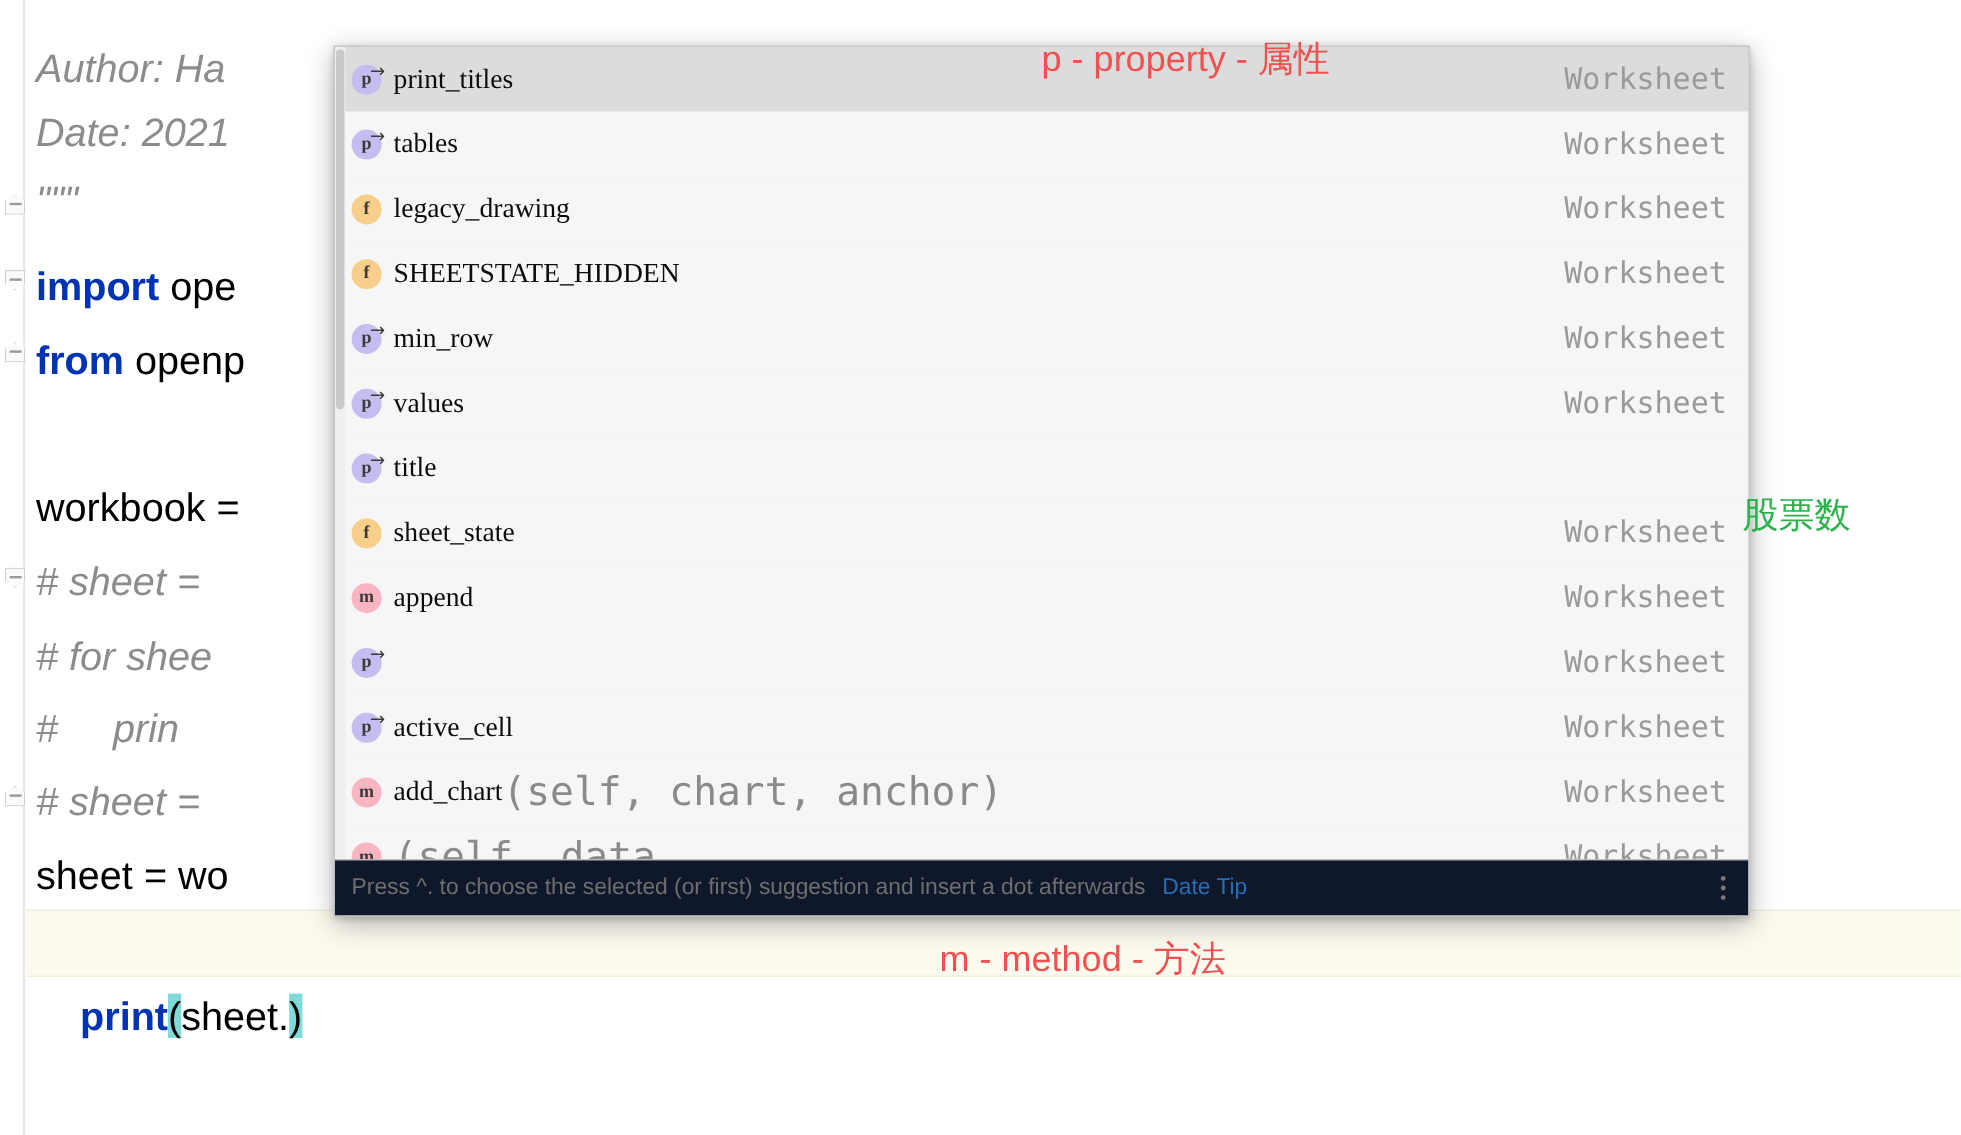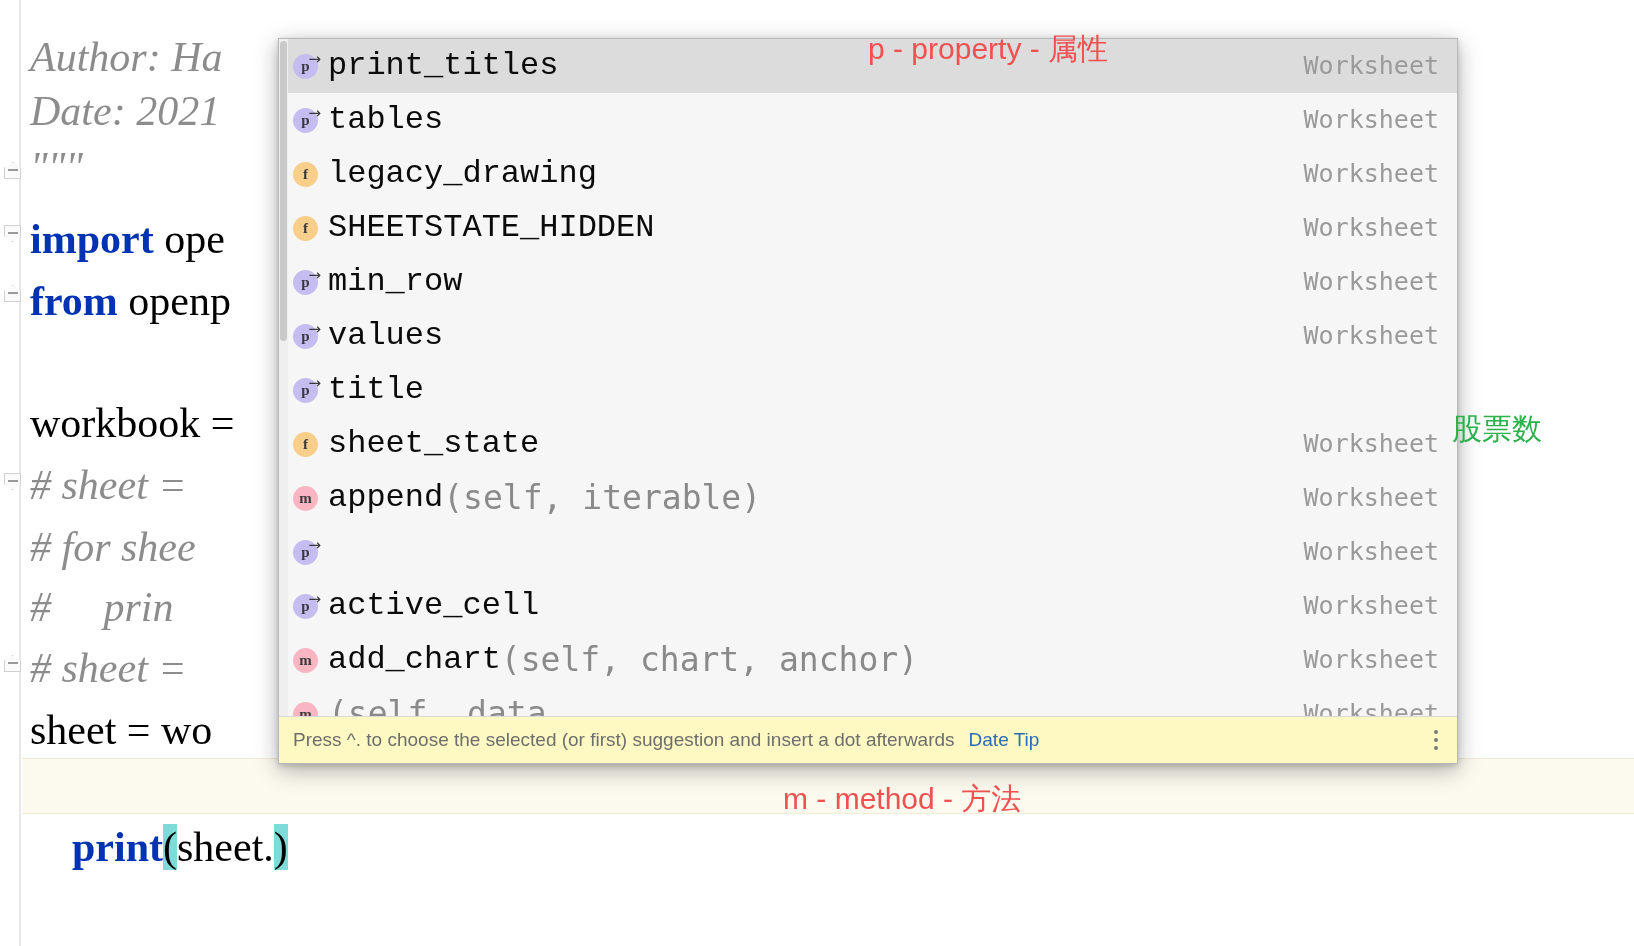--- a/index.html
+++ b/index.html
@@ -65,22 +65,22 @@
   .fold.pointed .fold-box {
     clip-path: polygon(0 0, 100% 0, 100% 66%, 50% 100%, 0 66%);
   }
   .fold.pointed-up .fold-box {
     clip-path: polygon(50% 0, 100% 34%, 100% 100%, 0 100%, 0 34%);
   }
 
   .code-line {
     position: absolute;
     left: 30px;
-    font-family: Liberation Serif, serif;
-    font-size: 42px;
+    font-family: Liberation Sans, sans-serif;
+    font-size: 33px;
     line-height: 54px;
     white-space: pre;
     color: #000000;
   }
   .cmt { color: #8c8c8c; font-style: italic; }
   .kw  { color: #0033b3; font-weight: bold; }
   .plain { color: #000000; }
 
   
   .current-line {
@@ -155,22 +155,22 @@
   .badge .arrow {
     position: absolute;
     right: 0px;
     top: 0px;
     font-size: 15px;
     line-height: 15px;
     color: #3a3a3a;
     font-family: "DejaVu Sans", sans-serif;
   }
   .rowname {
-    font-family: Liberation Mono, monospace;
-    font-size: 32px;
+    font-family: Liberation Serif, serif;
+    font-size: 23px;
     line-height: 36px;
     color: #0b0b0b;
     white-space: pre;
   }
   .rowparams {
     font-family: "DejaVu Sans Mono", "Liberation Mono", monospace;
     font-size: 33px;
     line-height: 36px;
     color: #8a8a8a;
     white-space: pre;
@@ -202,21 +202,21 @@
     background: #c9c9c9;
     border-radius: 4px;
   }
 
   #popup-footer {
     position: absolute;
     left: 0;
     bottom: 0;
     right: 0;
     height: 47px;
-    background: #fef9c3;
+    background: #0f172a;
     border-top: 1px solid #dadada;
     display: flex;
     align-items: center;
     padding-left: 14px;
     padding-right: 10px;
     box-sizing: border-box;
   }
   .hint {
     font-family: "Liberation Sans", sans-serif;
     font-size: 19px;
@@ -371,21 +371,20 @@
           <span class="circle">f</span>
         </span>
         <span class="rowname">sheet_state</span>
         <span class="rowtype">Worksheet</span>
       </div>
       <div class="row">
         <span class="badge m">
           <span class="circle">m</span>
         </span>
         <span class="rowname">append</span>
-        <span class="rowparams">(self, iterable)</span>
         <span class="rowtype">Worksheet</span>
       </div>
       <div class="row">
         <span class="badge p">
           <span class="circle">p</span>
           <span class="arrow">→</span>
         </span>
         <span class="rowtype">Worksheet</span>
       </div>
       <div class="row">

